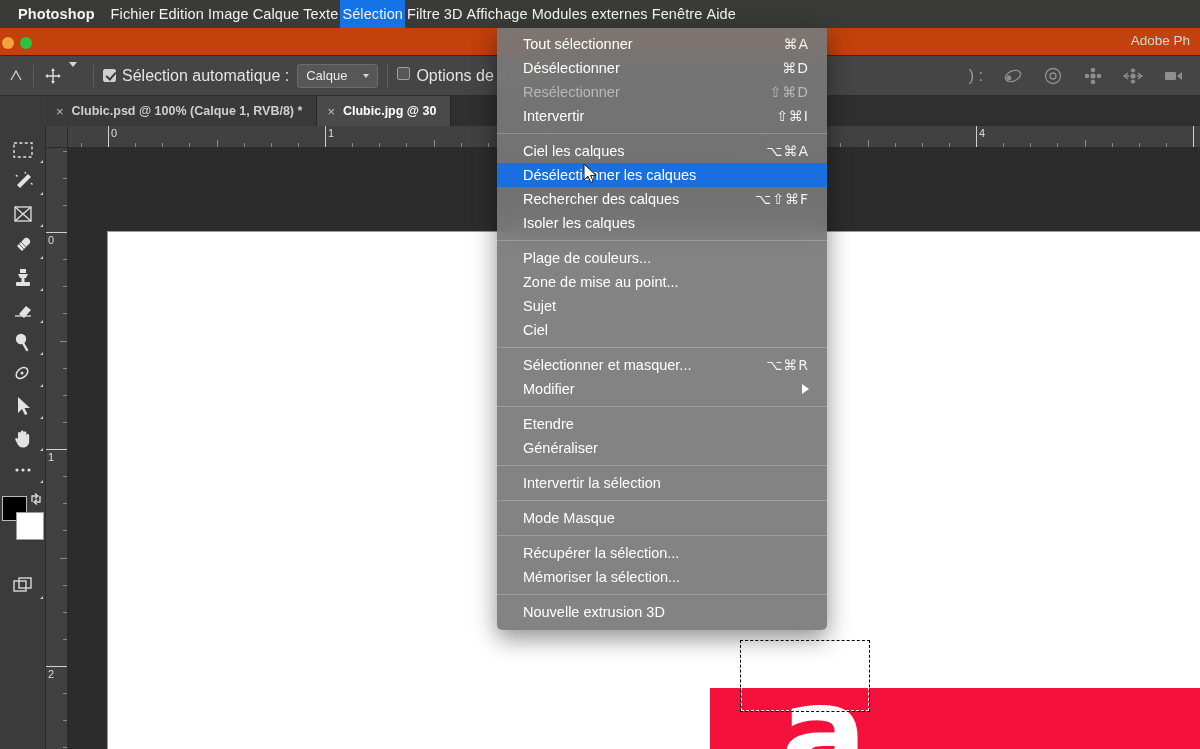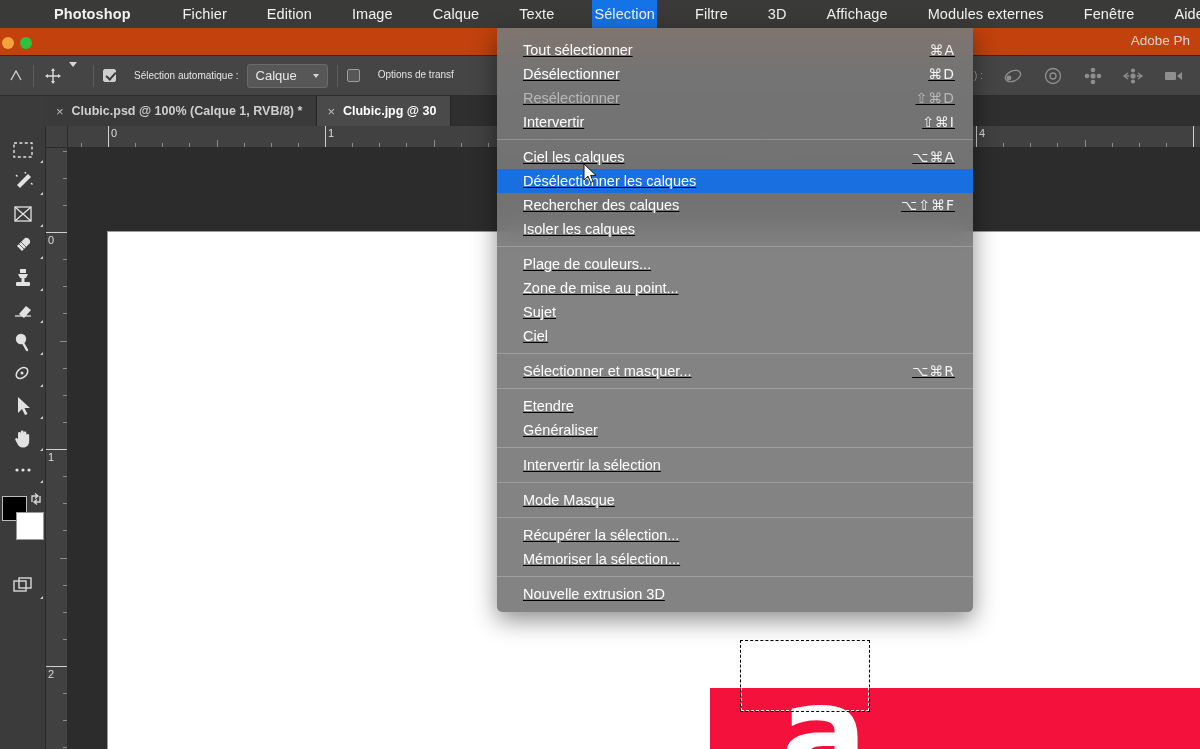--- a/index.html
+++ b/index.html
@@ -19,21 +19,20 @@
     display: flex; align-items: center;
     z-index: 40;
   }
   .mb-item {
     height: 28px; line-height: 28px;
     padding: 0 2px;
     color: #f2f2f2;
     font-size: 14.5px;
     white-space: nowrap;
     letter-spacing: .1px;
-    margin-left: 36px;
   }
   .mb-item.apple-name { font-weight: bold; padding-left: 18px; padding-right: 14px;}
   .mb-item.active { background: #1473e6; }
 
   
   #ps-titlebar {
     position: absolute; top: 28px; left: 0; width: 1200px; height: 28px;
     background: #c2410c;
     border-bottom: 1px solid #2a2a2a;
     z-index: 5;
@@ -51,21 +50,21 @@
   
   #optionsbar {
     position: absolute; top: 56px; left: 0; width: 1200px; height: 40px;
     background: #454545;
     border-bottom: 1px solid #2e2e2e;
     display: flex; align-items: center;
     z-index: 4;
   }
   .ob-sep { width: 1px; height: 22px; background: #5e5e5e; margin: 0 9px; }
   .ob-icon { color: #d9d9d9; display: inline-flex; align-items: center; justify-content: center; }
-  .ob-label { color: #e4e4e4; font-size: 10px; white-space: nowrap; margin-left: 12px; }
+  .ob-label { color: #e4e4e4; font-size: 16px; white-space: nowrap; }
   .ob-check {
     width: 13px; height: 13px; border: 1px solid #9d9d9d; border-radius: 2px;
     display: inline-block; position: relative; background: #575757;
     margin-right: 6px; vertical-align: -2px;
   }
   .ob-check.on { background: #cfcfcf; border-color: #cfcfcf; }
   .ob-check.on:after {
     content: ""; position: absolute; left: 4px; top: 0px;
     width: 4px; height: 8px; border: solid #3a3a3a;
     border-width: 0 2px 2px 0; transform: rotate(42deg);
@@ -165,29 +164,28 @@
   #letter-a { left: 70px; top: -20px; font-size: 130px; }
   #letter-d { left: 130px; top: 50px; font-size: 150px; }
   #marquee {
     position: absolute; left: 740px; top: 640px; width: 130px; height: 72px;
     border: 1px dashed #000; outline: 1px dashed #fff; outline-offset: -2px;
     z-index: 6;
   }
 
   
   #menu {
-    position: absolute; left: 497px; top: 28px; width: 476px;
+    position: absolute; left: 497px; top: 28px; width: 330px;
     background: rgba(120,120,120,0.92);
     backdrop-filter: blur(14px);
     border-radius: 0 0 5px 5px;
     box-shadow: 0 8px 24px rgba(0,0,0,0.45);
-    padding: 10px 0 6px 0;
+    padding: 4px 0 6px 0;
     z-index: 50;
     overflow: hidden;
-    text-decoration: underline;
   }
   .mi {
     position: relative; display: flex; align-items: center;
     height: 24px; padding: 0 18px 0 26px;
     color: #ffffff; font-size: 14.5px; white-space: nowrap;
   }
   .mi .mi-label { flex: 1; }
   .mi .mi-key {
     color: #f2f2f2; font-size: 14px; letter-spacing: 1px;
     font-family: "DejaVu Sans", sans-serif;
@@ -558,20 +556,24 @@
       <span class="mi-label">Ciel</span>
       <span class="mi-key"></span>
     </div>
 
     <div class="mi-sep"></div>
 
     <div class="mi">
       <span class="mi-label">Sélectionner et masquer...</span>
       <span class="mi-key">⌥⌘R</span>
     </div>
+    <div class="mi">
+      <span class="mi-label">Modifier</span>
+      <span class="submenu-arrow"></span>
+    </div>
 
     <div class="mi-sep"></div>
 
     <div class="mi">
       <span class="mi-label">Etendre</span>
       <span class="mi-key"></span>
     </div>
     <div class="mi">
       <span class="mi-label">Généraliser</span>
       <span class="mi-key"></span>

